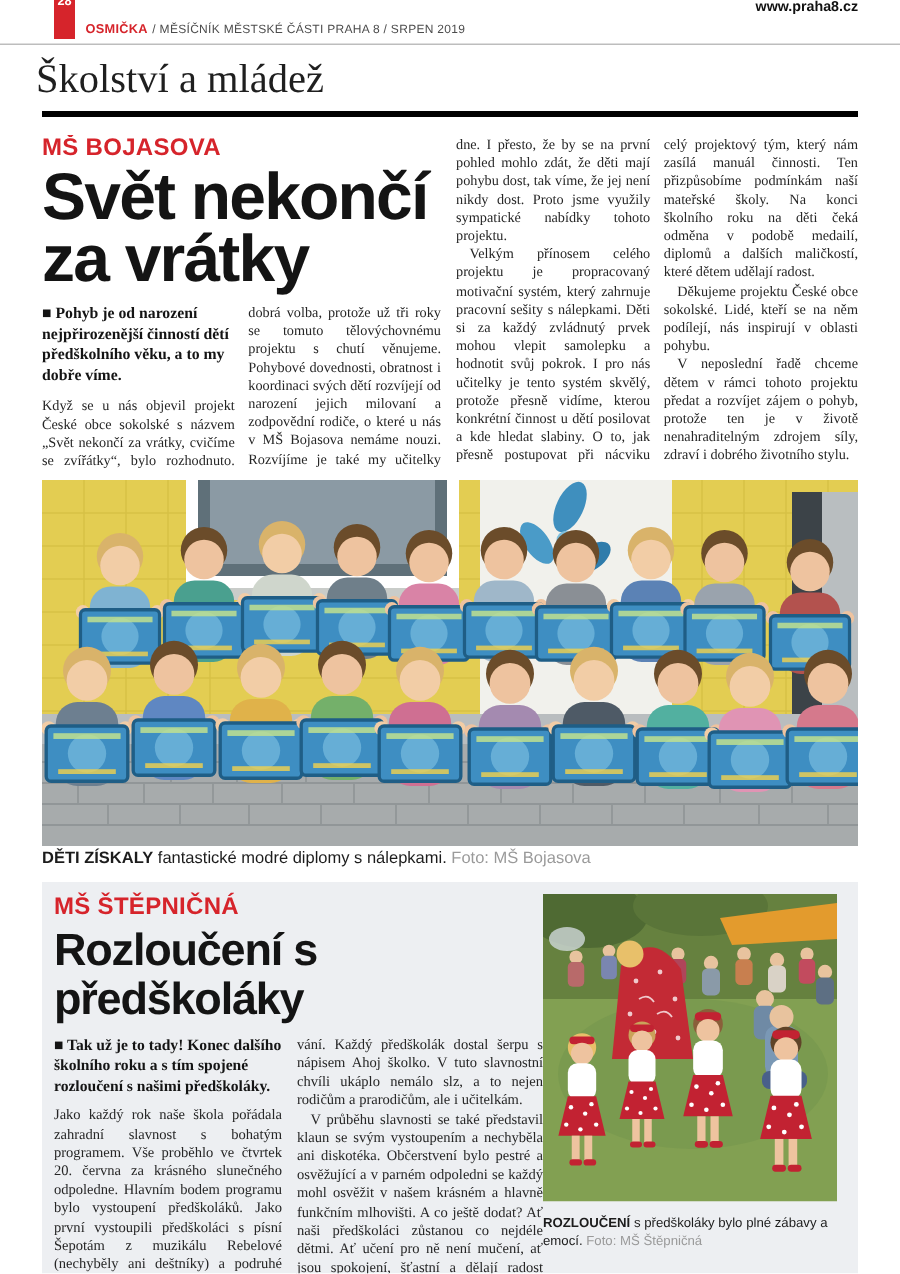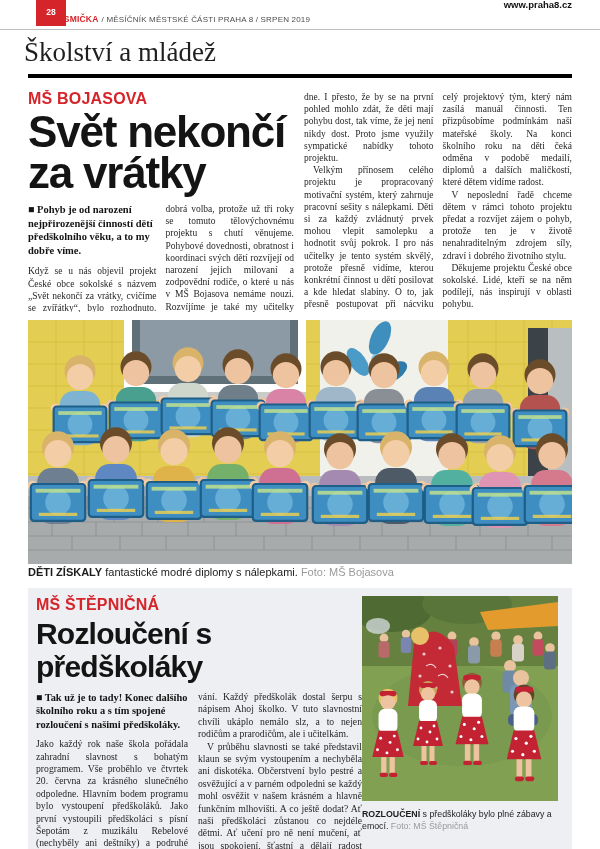--- a/index.html
+++ b/index.html
@@ -4,24 +4,24 @@
 <style>
   * { margin:0; padding:0; box-sizing:border-box; }
   html,body { background:#fff; }
   #page {
     width:600px; height:849px; position:relative; overflow:hidden;
     background:#fff; font-family:"Liberation Sans", sans-serif; color:#1c1c1c;
   }
   
   .header { height:30px; position:relative; border-bottom:1px solid #bdbdbd; }
   .page-tab {
-    position:absolute; left:36px; top:0; width:30px; height:26px;
+    position:absolute; left:36px; top:0; width:14px; height:26px;
     background:var(--accent,#d6242b); color:#fff;
     font-size:8.5px; font-weight:700;
-    display:flex; align-items:flex-end; justify-content:center; padding-bottom:9px;
+    display:flex; align-items:flex-end; justify-content:center; padding-bottom:21px;
   }
   .mast-line {
     position:absolute; left:57px; bottom:5px; font-size:8px; letter-spacing:.2px;
     color:#4c4c4c; white-space:nowrap;
   }
   .brand { color:var(--accent,#d6242b); font-weight:700; font-size:8.5px; margin-right:3px; }
   .site { position:absolute; right:28px; bottom:19px; font-size:9.5px; font-weight:700; color:#111; }
   
   .section-title {
     font-family:"Liberation Serif", serif; font-weight:400;
@@ -108,23 +108,23 @@
           </div>
         </div>
       </div>
       <div class="a1-right">
         <div class="cols">
           <div class="col">
             <p>dne. I přesto, že by se na první pohled mohlo zdát, že děti mají pohybu dost, tak víme, že jej není nikdy dost. Proto jsme využily sympatické nabídky tohoto projektu.</p>
             <p class="ind">Velkým přínosem celého projektu je propracovaný motivační systém, který zahrnuje pracovní sešity s nálepkami. Děti si za každý zvládnutý prvek mohou vlepit samolepku a hodnotit svůj pokrok. I pro nás učitelky je tento systém skvělý, protože přesně vidíme, kterou konkrétní činnost u dětí posilovat a kde hledat slabiny. O to, jak přesně postupovat při nácviku hry, popřípadě konkrétního cvičebního prvku, se stará</p>
           </div>
           <div class="col">
-            <p>celý projektový tým, který nám zasílá manuál činnosti. Ten přizpůsobíme podmínkám naší mateřské školy. Na konci školního roku na děti čeká odměna v podobě medailí, diplomů a dalších maličkostí, které dětem vidíme radost.</p>
+            <p>celý projektový tým, který nám zasílá manuál činnosti. Ten přizpůsobíme podmínkám naší mateřské školy. Na konci školního roku na děti čeká odměna v podobě medailí, diplomů a dalších maličkostí, které dětem udělají radost.</p>
+            <p class="ind">Děkujeme projektu České obce sokolské. Lidé, kteří se na něm podílejí, nás inspirují v oblasti pohybu.</p>
             <p class="ind">V neposlední řadě chceme dětem v rámci tohoto projektu předat a rozvíjet zájem o pohyb, protože ten je v životě nenahraditelným zdrojem síly, zdraví i dobrého životního stylu.</p>
-            <p class="ind">Děkujeme projektu České obce sokolské. Lidé, kteří se na něm podílejí, nás inspirují v oblasti pohybu.</p>
 
           </div>
         </div>
       </div>
     </div>
 
     <figure>
       <svg width="544" height="244" viewBox="0 0 544 244" xmlns="http://www.w3.org/2000/svg">
         <defs>
           <g id="kA">

